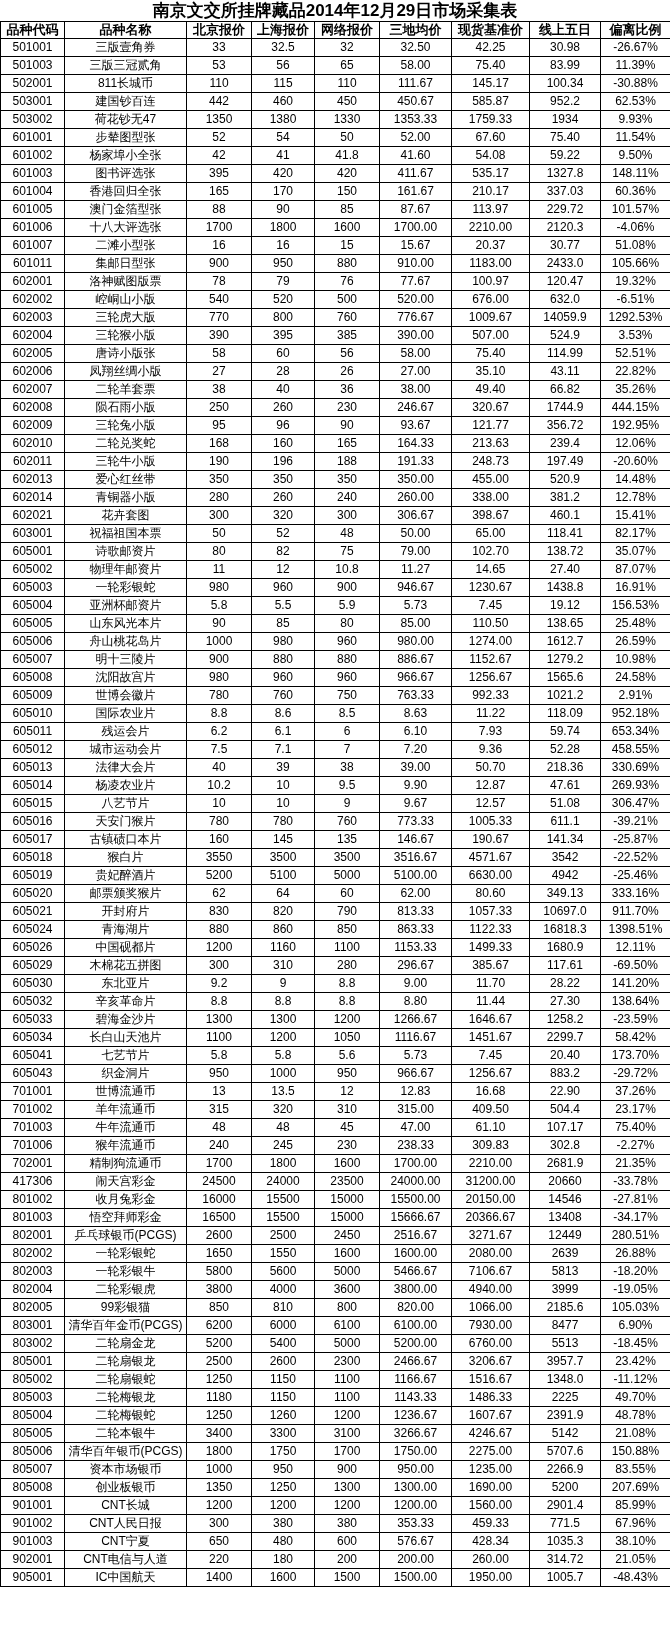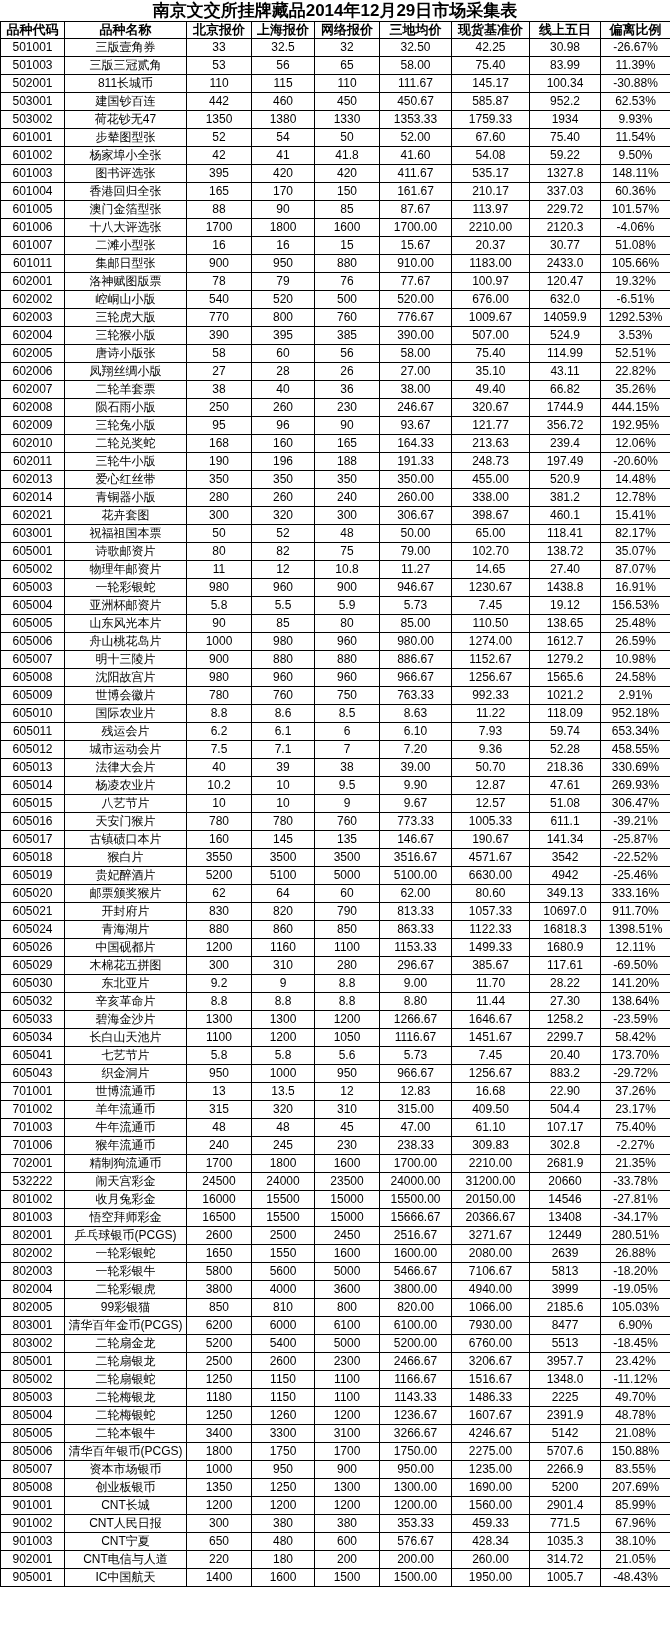--- a/index.html
+++ b/index.html
@@ -767,21 +767,21 @@
           <td>精制狗流通币</td>
           <td>1700</td>
           <td>1800</td>
           <td>1600</td>
           <td>1700.00</td>
           <td>2210.00</td>
           <td>2681.9</td>
           <td>21.35%</td>
         </tr>
         <tr>
-          <td>532222</td>
+          <td>417306</td>
           <td>闹天宫彩金</td>
           <td>24500</td>
           <td>24000</td>
           <td>23500</td>
           <td>24000.00</td>
           <td>31200.00</td>
           <td>20660</td>
           <td>-33.78%</td>
         </tr>
         <tr>

